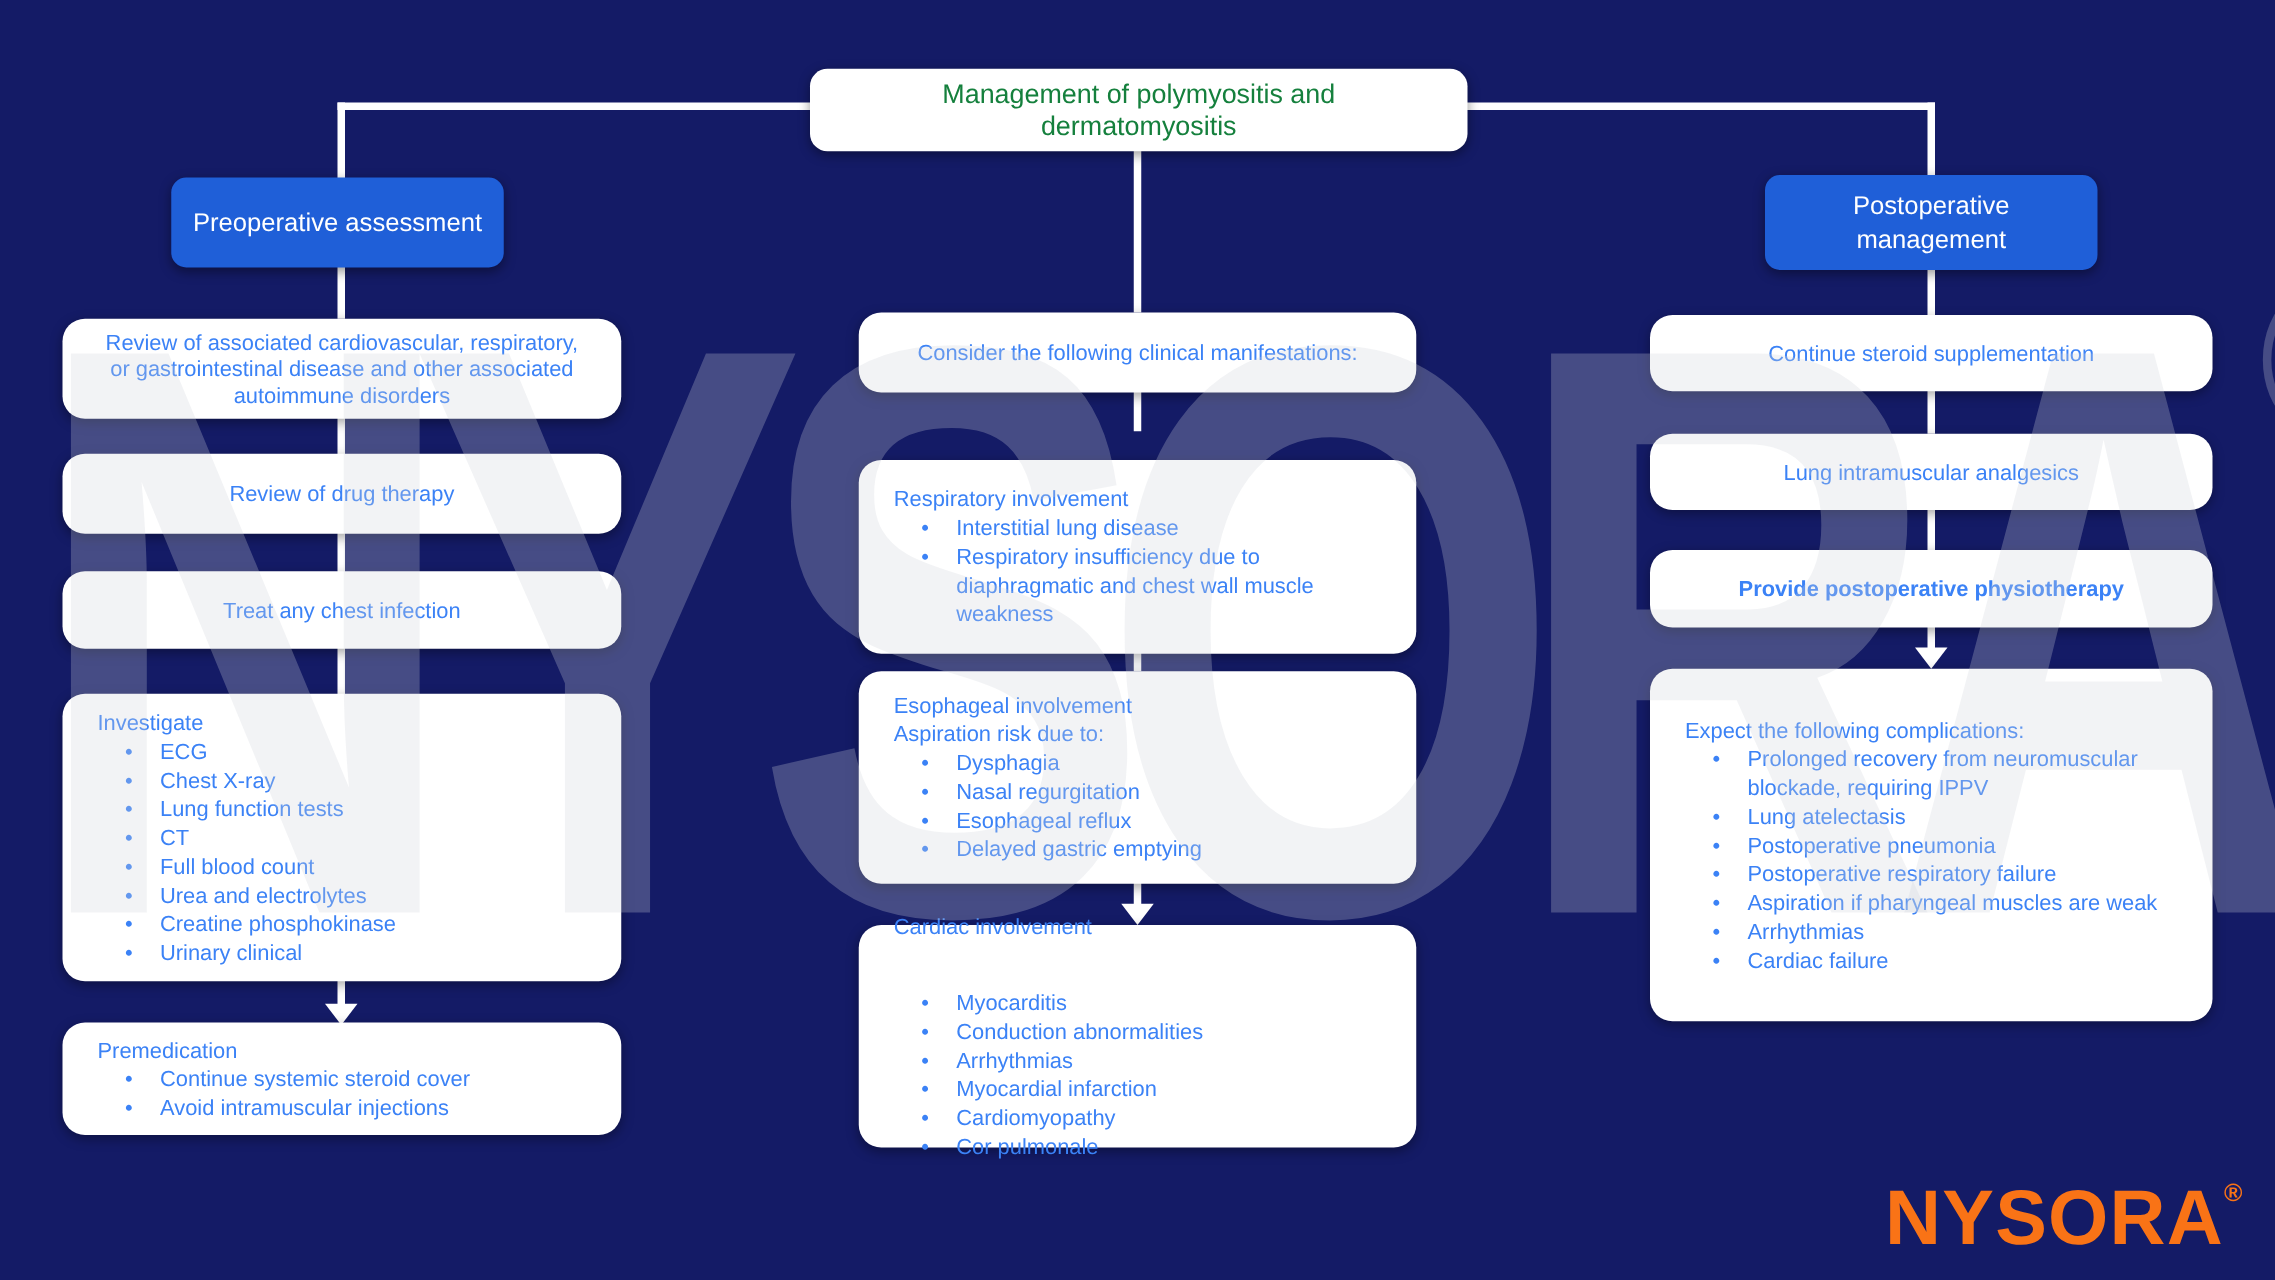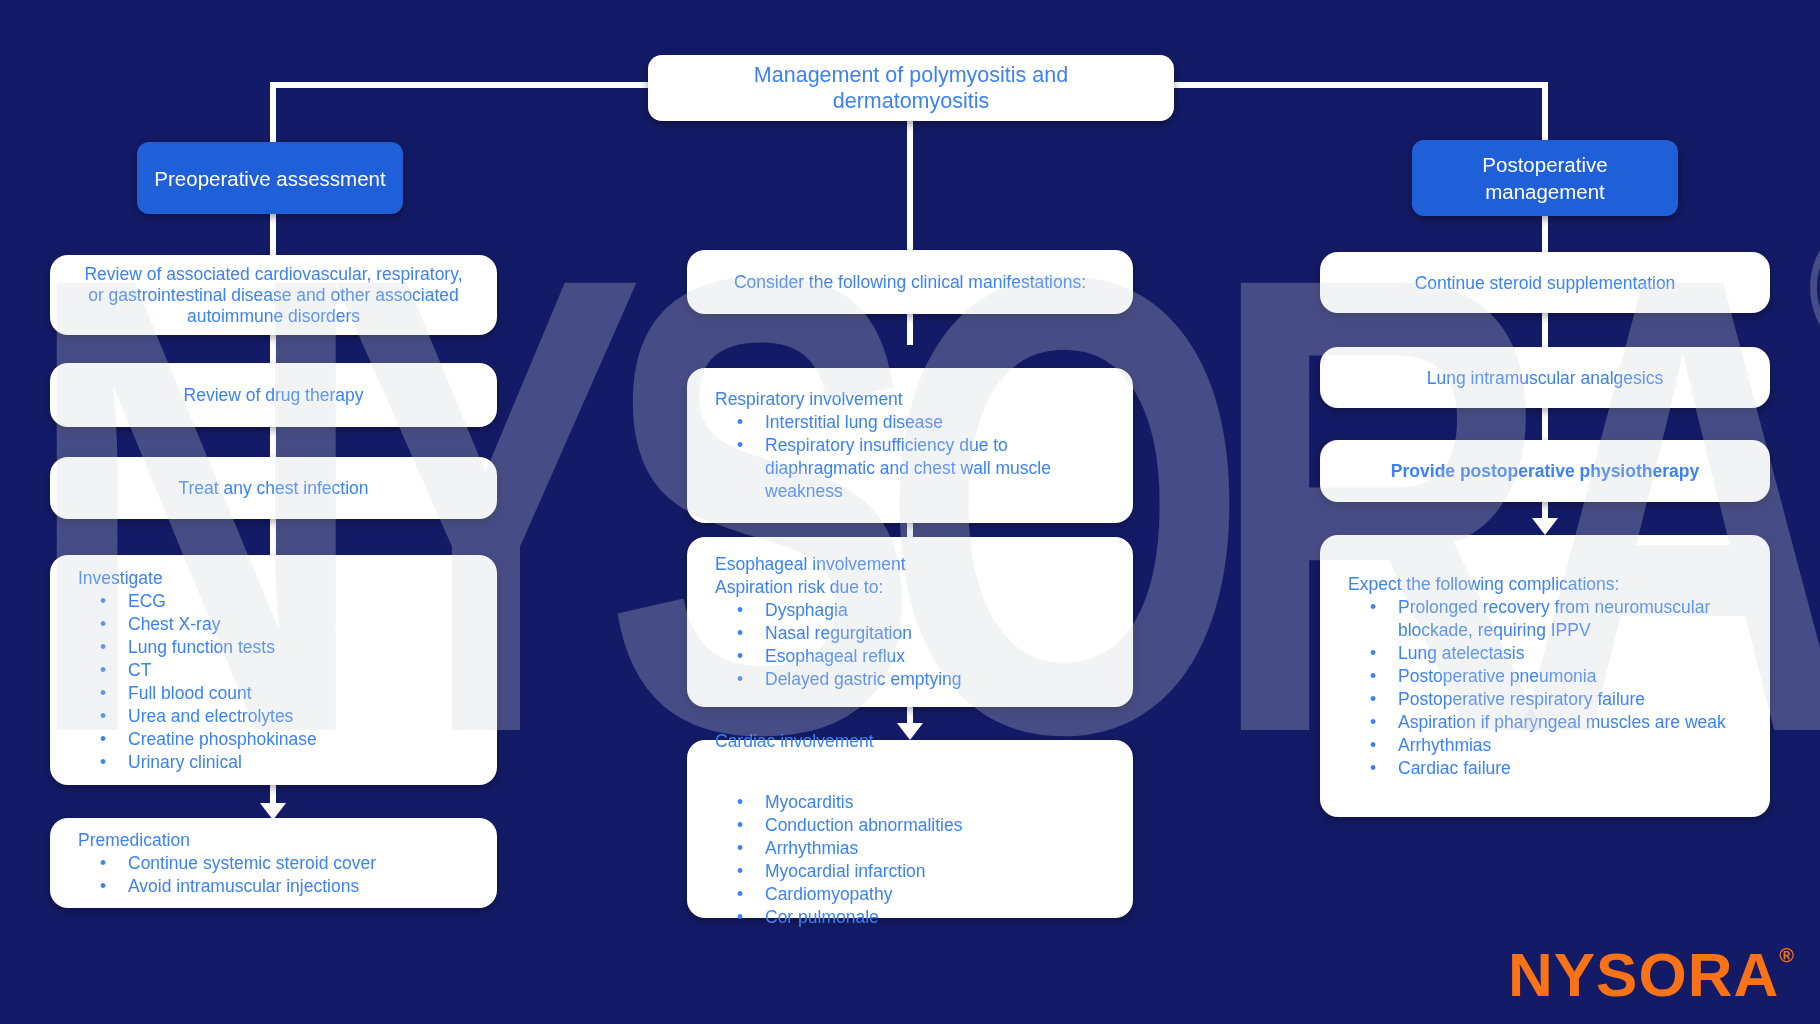--- a/index.html
+++ b/index.html
@@ -25,21 +25,21 @@
   ul.items { list-style:none; margin:0; padding:0; }
   ul.items li { position:relative; padding-left:50px; }
   ul.items li::before { content:"\2022"; position:absolute; left:22px; }
   
   .hdr { position:absolute; background:#1f5fd8; border-radius:12px; z-index:10;
     color:#ffffff; display:flex; align-items:center; justify-content:center;
     text-align:center; font-size:20.5px; line-height:27px; padding:4px 14px;
     box-sizing:border-box; box-shadow:0 3px 9px rgba(0,0,0,.4); }
   
   .title-box { position:absolute; left:648px; top:55px; width:526px; height:66px;
-    background:#ffffff; border-radius:14px; z-index:10; color:#3b82f6;
+    background:#ffffff; border-radius:14px; z-index:10; color:#15803d;
     display:flex; align-items:center; justify-content:center; text-align:center;
     font-size:21.5px; line-height:26px; padding:4px 40px; box-sizing:border-box;
     box-shadow:0 3px 9px rgba(0,0,0,.4); }
   
   .watermark { position:absolute; left:25px; top:180px; z-index:40;
     font-weight:700; font-size:650px; letter-spacing:-55px; line-height:1;
     color:rgba(206,209,219,0.27); transform:scaleX(0.73);
     transform-origin:left top; pointer-events:none; white-space:nowrap; }
   .watermark .sym { font-size:165px; position:relative; top:-385px; left:-8px;
     letter-spacing:0; }

